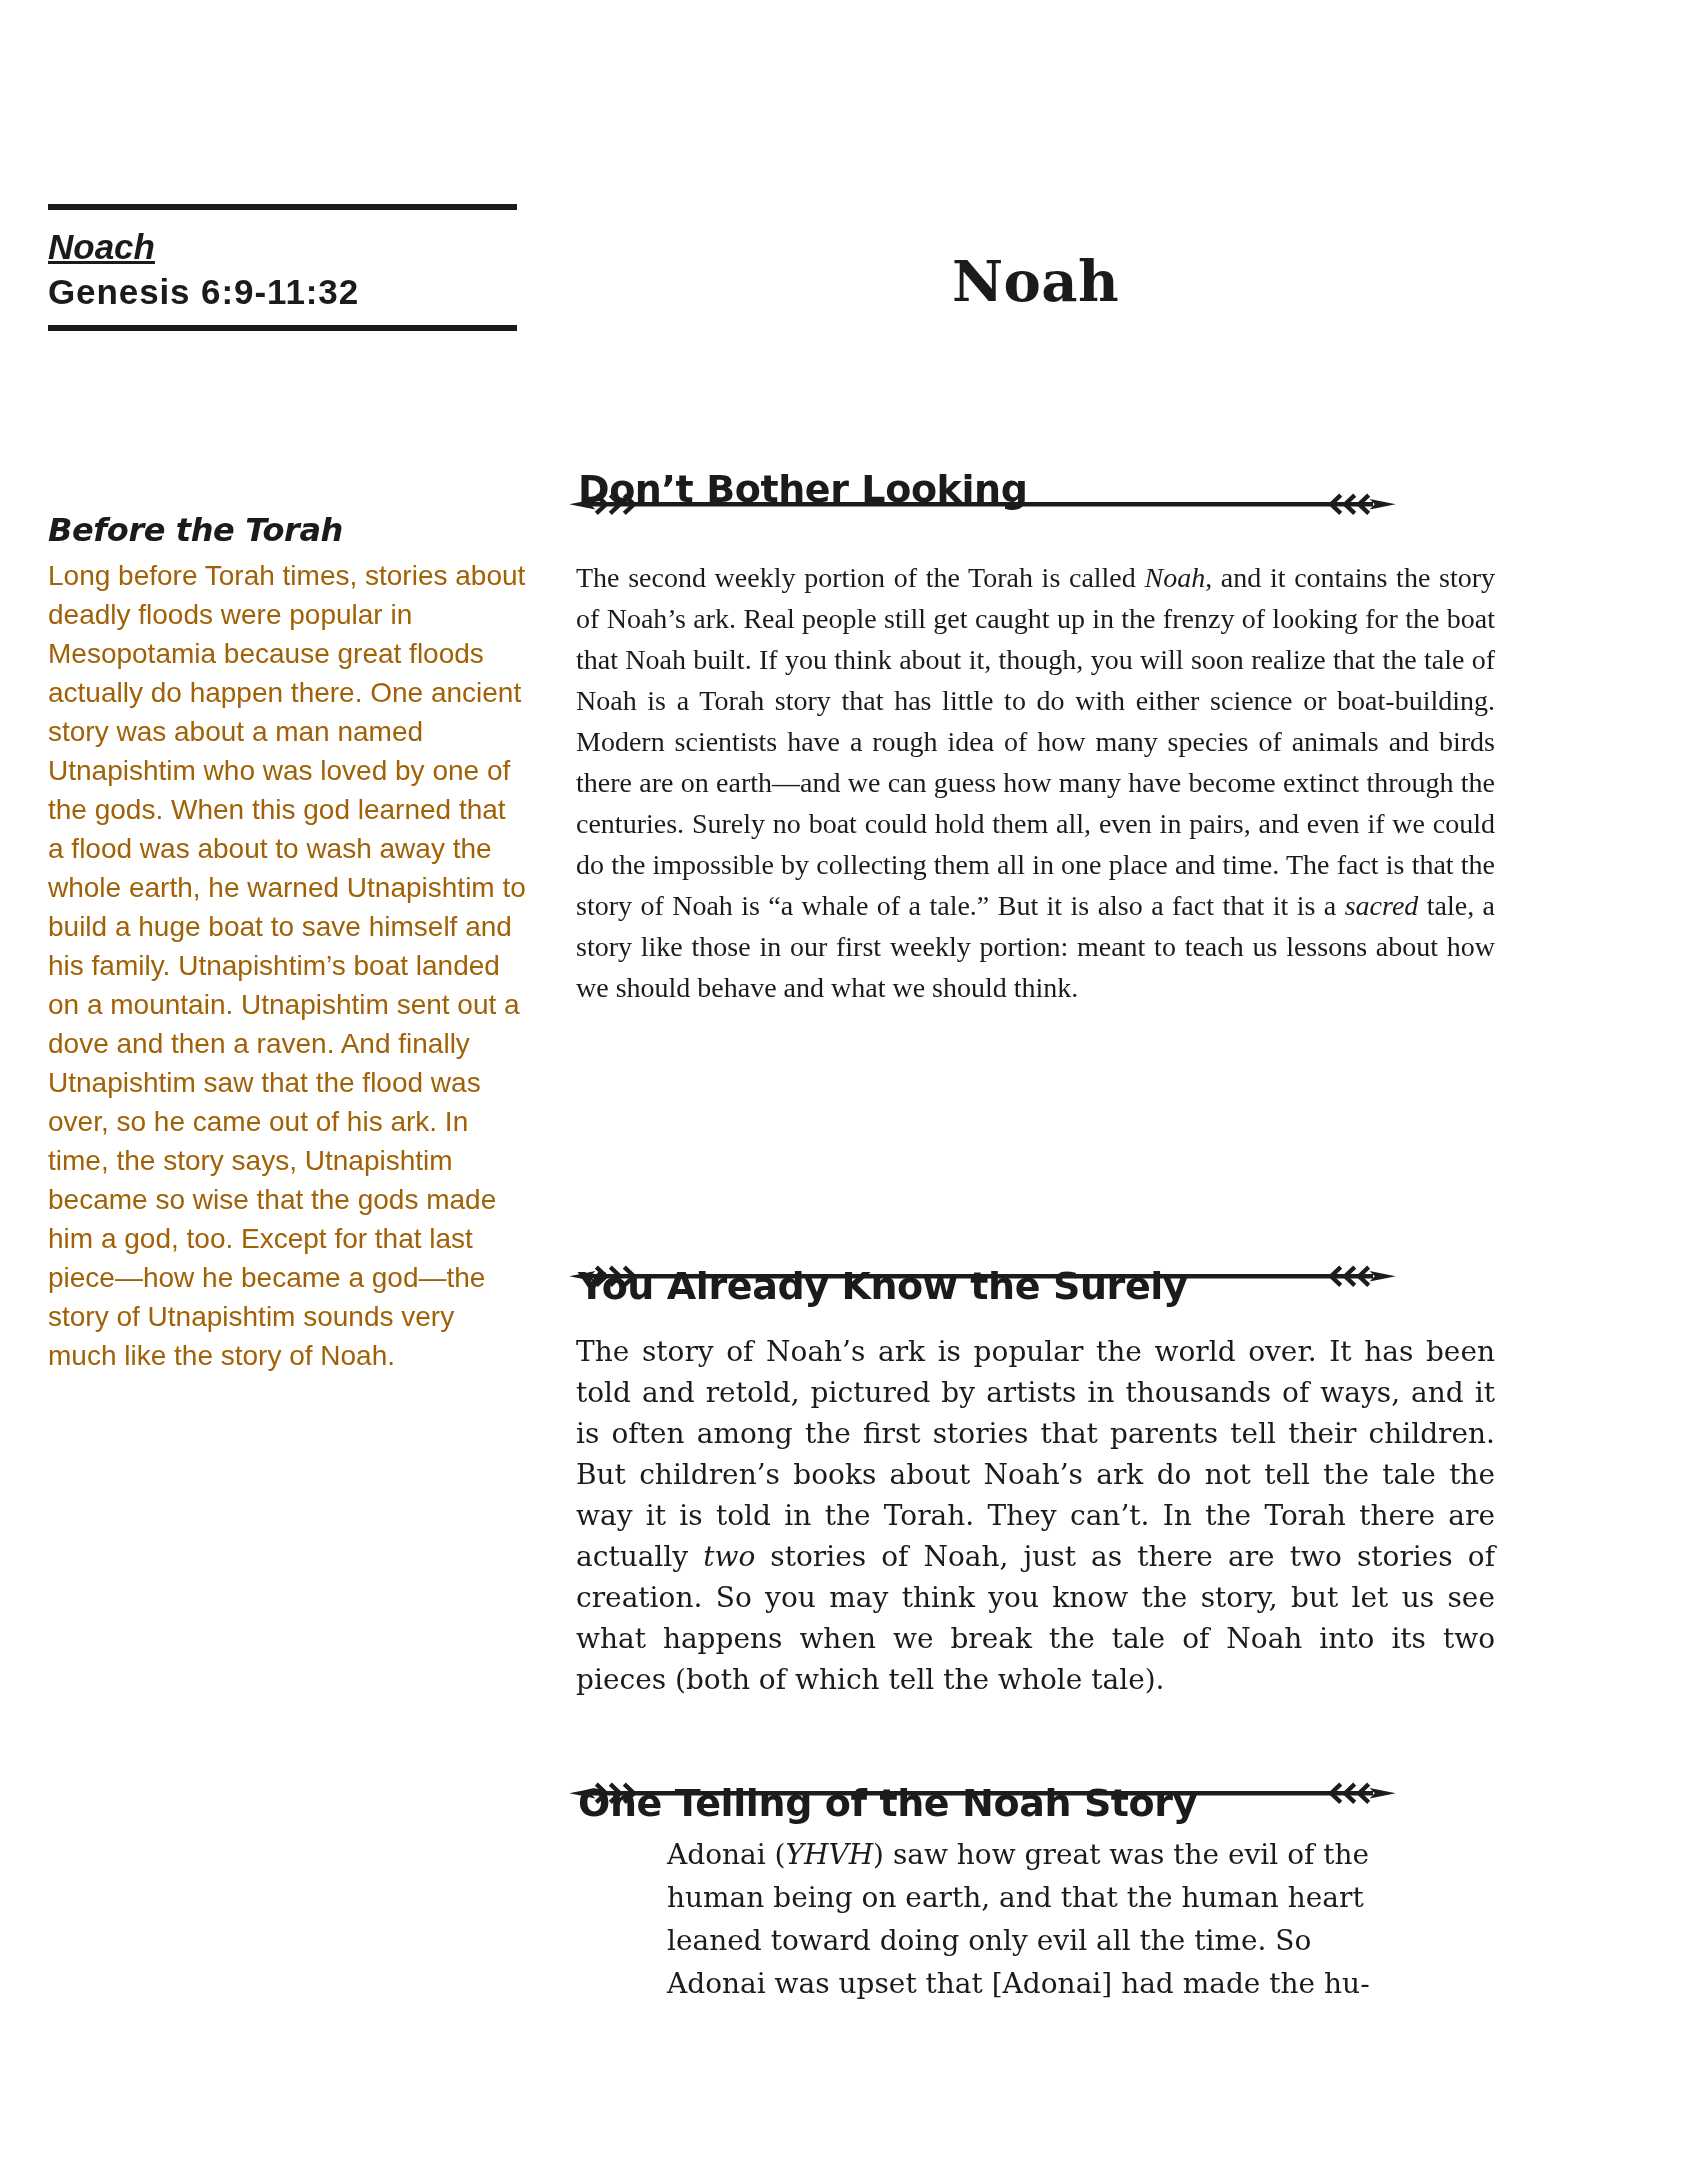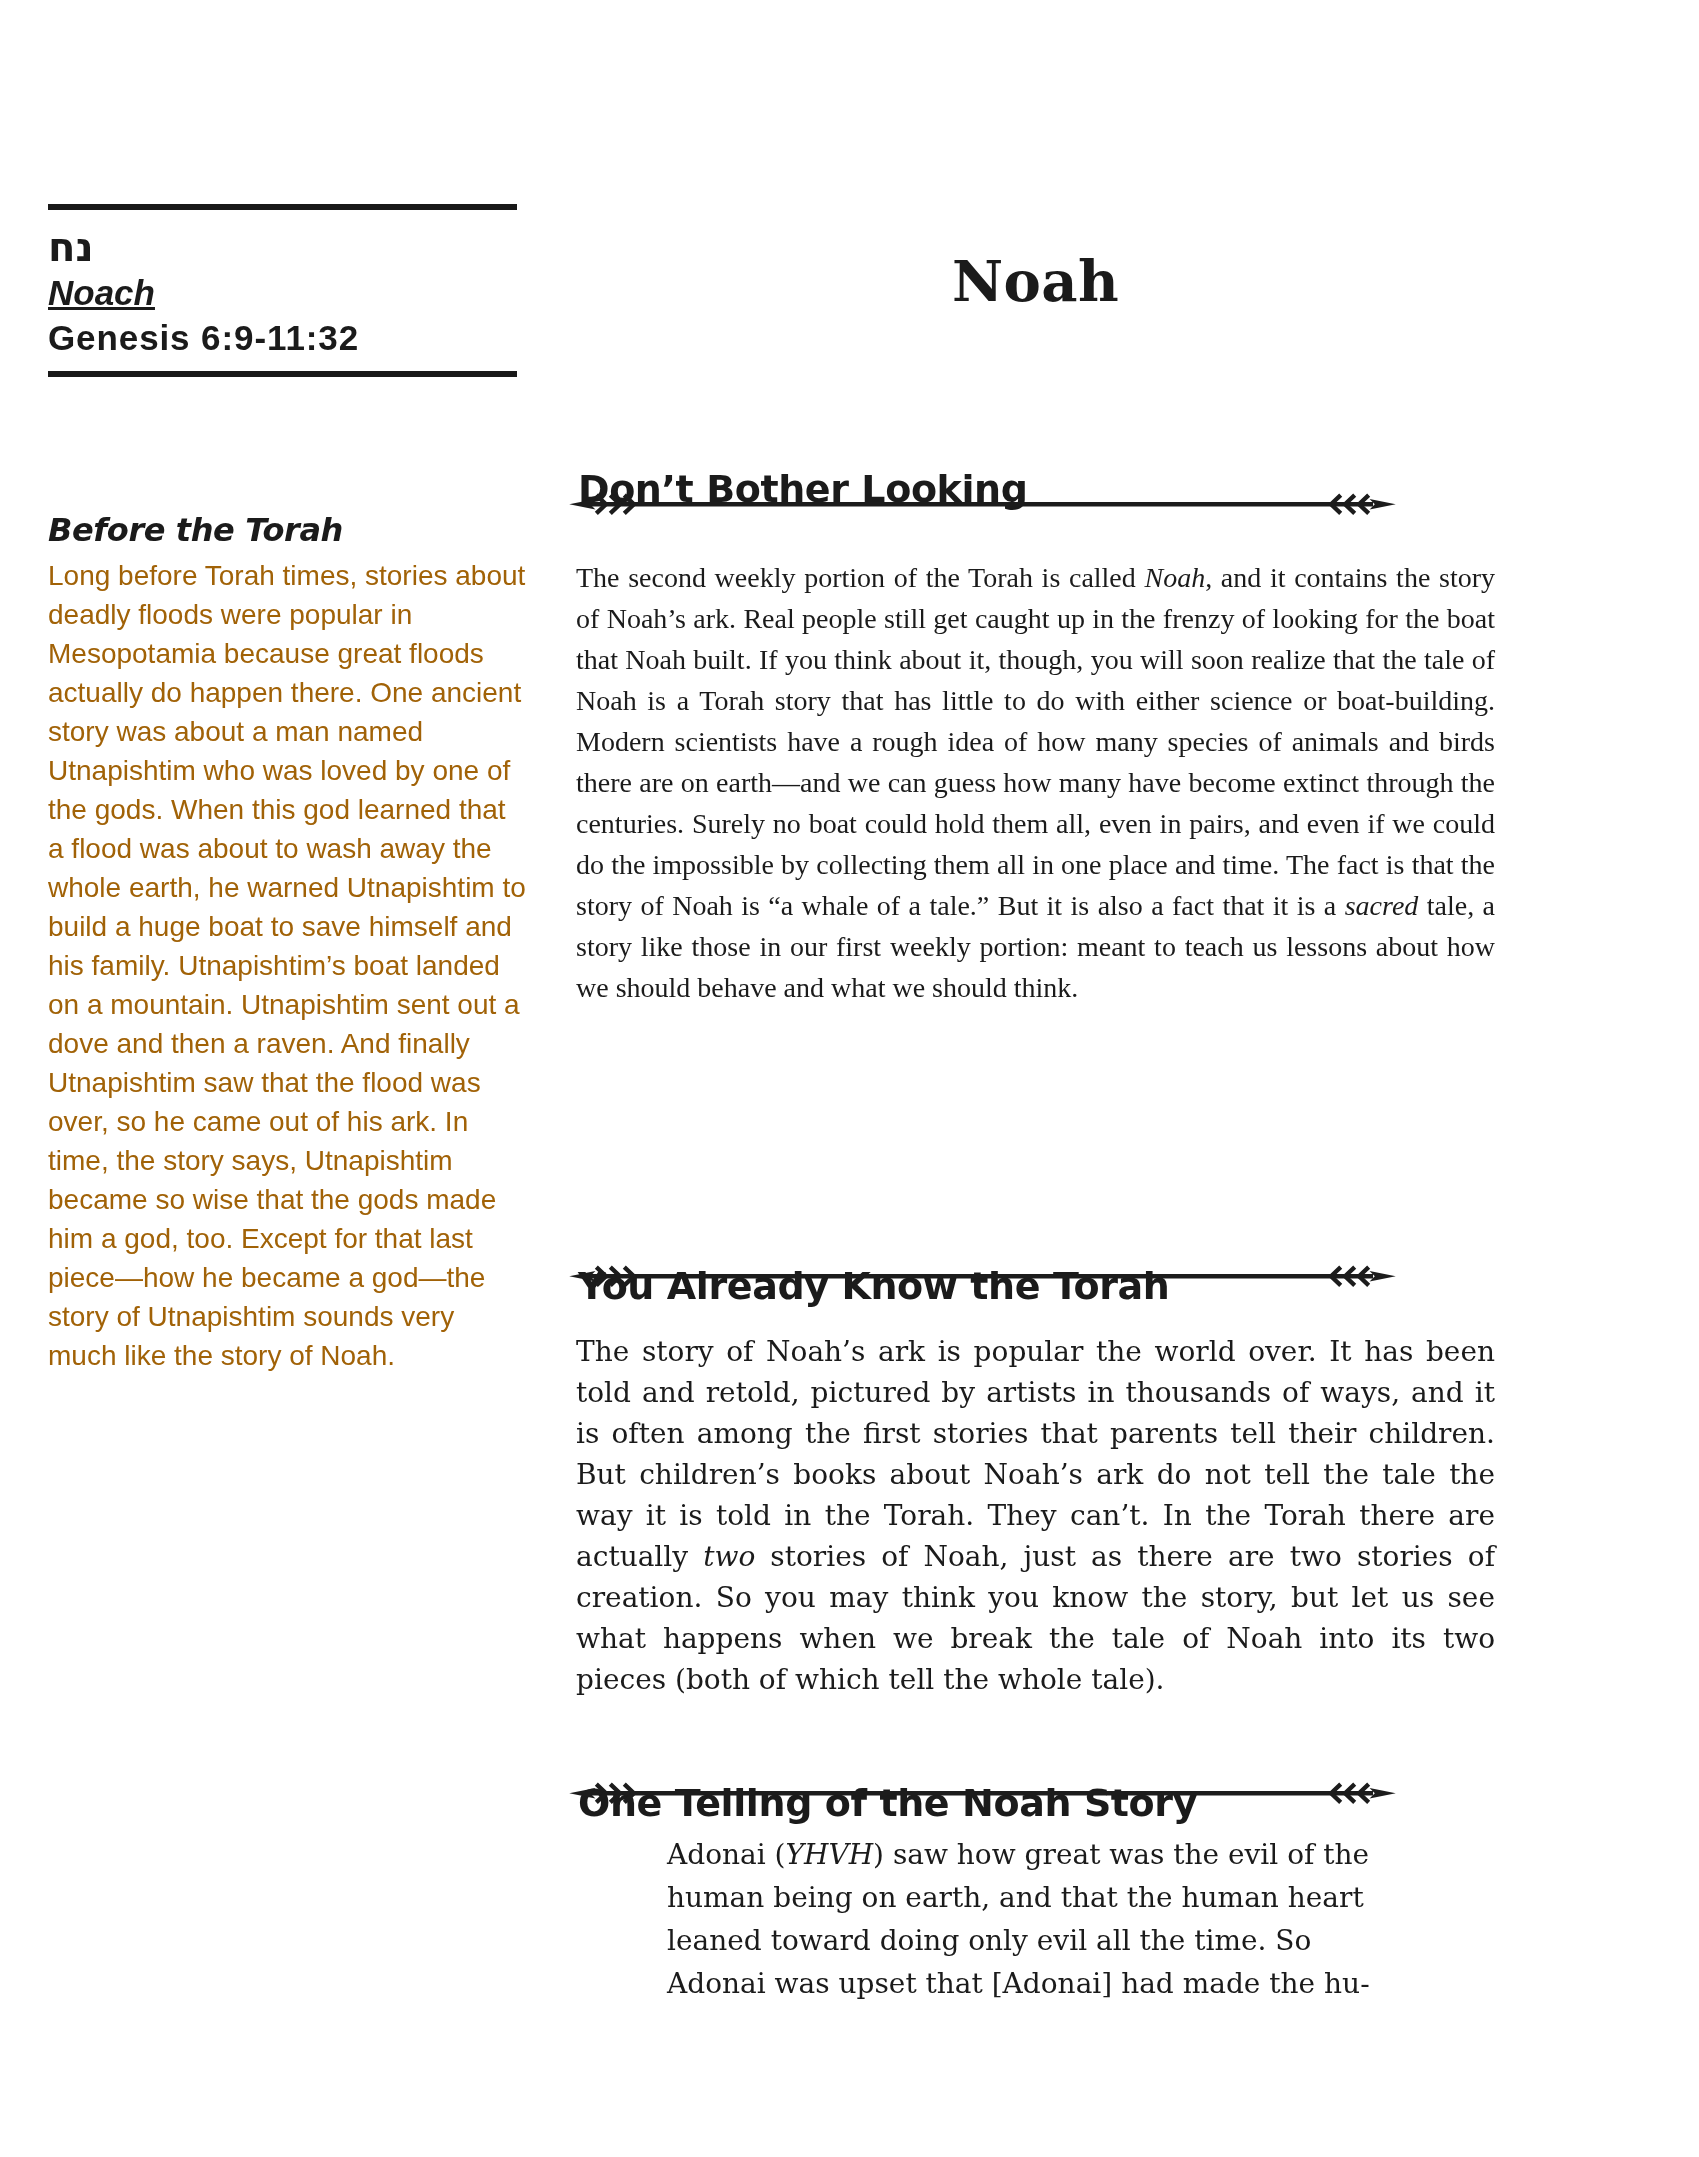--- a/index.html
+++ b/index.html
@@ -71,21 +71,20 @@
     margin-top:18px;
   }
   i{font-style:italic;}
 </style>
 </head>
 <body>
 
 <aside>
 
   <div class="abs masthead">
-    <div class="hebrew">נח</div>
     <div class="translit">Noach</div>
     <div class="verses">Genesis 6:9-11:32</div>
   </div>
 
   <h3 class="abs side-head">Before the Torah</h3>
 
   <p class="abs side-body">Long before Torah times, stories about deadly floods were popular in Mesopotamia because great floods actually do happen there. One ancient story was about a man named Utnapishtim who was loved by one of the gods. When this god learned that a flood was about to wash away the whole earth, he warned Utnapishtim to build a huge boat to save himself and his family. Utnapishtim’s boat landed on a mountain. Utnapishtim sent out a dove and then a raven. And finally Utnapishtim saw that the flood was over, so he came out of his ark. In time, the story says, Utnapishtim became so wise that the gods made him a god, too. Except for that last piece—how he became a god—the story of Utnapishtim sounds very much like the story of Noah.</p>
 
 </aside>
 
@@ -102,21 +101,21 @@
       <path d="M69,3.5 L80,14 L69,24.5"></path>
       <path d="M889,3.5 L878,14 L889,24.5"></path>
       <path d="M905,3.5 L894,14 L905,24.5"></path>
       <path d="M921,3.5 L910,14 L921,24.5"></path>
     </g>
     <path d="M36,8 L6,14 L36,20 L30,14 Z" fill="#1c1c1c"></path>
     <path d="M922,8 L952,14 L922,20 L928,14 Z" fill="#1c1c1c"></path>
   </svg>
   <p class="abs para s1"><span>The second weekly portion of the Torah is called </span><i>Noah</i><span>, and it contains the story of Noah’s ark. Real people still get caught up in the frenzy of looking for the boat that Noah built. If you think about it, though, you will soon realize that the tale of Noah is a Torah story that has little to do with either science or boat-building. Modern scientists have a rough idea of how many species of animals and birds there are on earth—and we can guess how many have become extinct through the centuries. Surely no boat could hold them all, even in pairs, and even if we could do the impossible by collecting them all in one place and time. The fact is that the story of Noah is “a whale of a tale.” But it is also a fact that it is a </span><i>sacred</i><span> tale, a story like those in our first weekly portion: meant to teach us lessons about how we should behave and what we should think.</span></p>
 
-  <h2 class="abs h2 s2">You Already Know the Torah</h2>
+  <h2 class="abs h2 s2">You Already Know the Surely</h2>
   <svg class="abs rule s2" viewBox="0 0 958 28" aria-hidden="true">
     <g stroke="#1c1c1c" stroke-width="5" fill="none">
       <line x1="24" y1="14" x2="926" y2="14"></line>
       <path d="M37,3.5 L48,14 L37,24.5"></path>
       <path d="M53,3.5 L64,14 L53,24.5"></path>
       <path d="M69,3.5 L80,14 L69,24.5"></path>
       <path d="M889,3.5 L878,14 L889,24.5"></path>
       <path d="M905,3.5 L894,14 L905,24.5"></path>
       <path d="M921,3.5 L910,14 L921,24.5"></path>
     </g>

